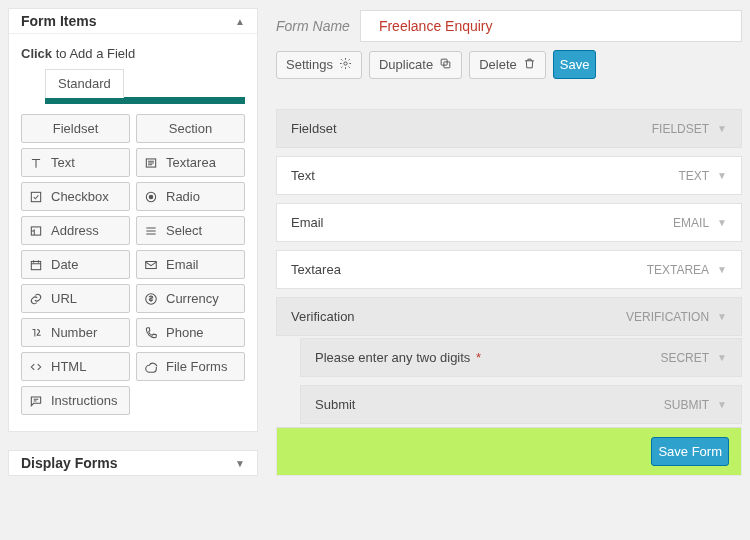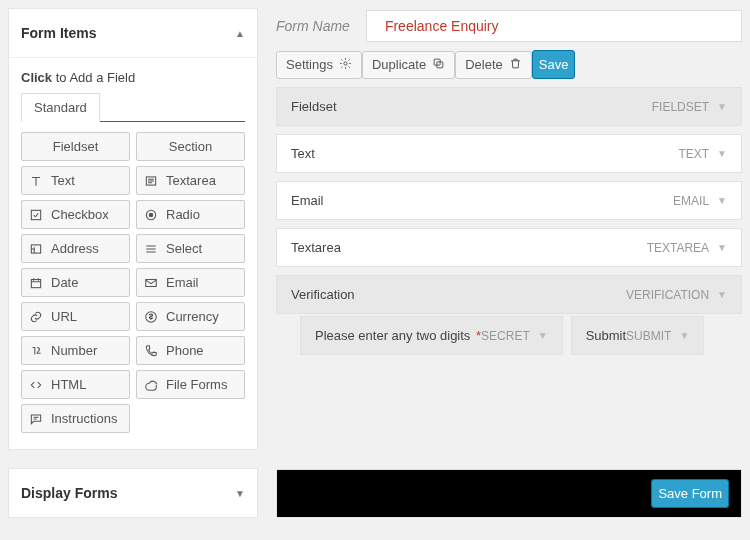--- a/index.html
+++ b/index.html
@@ -2,56 +2,56 @@
 <html><head>
 <meta charset="utf-8">
 <style>
 * { box-sizing: border-box; margin: 0; padding: 0; }
 body { font-family: -apple-system, "Segoe UI", Arial, sans-serif; font-size: 13px; background: #f1f1f1; color: #444; width: 750px; height: 540px; overflow: hidden; }
 .layout { display: flex; padding: 8px; gap: 18px; }
 .left { width: 250px; display: flex; flex-direction: column; gap: 18px; }
 .right { flex: 1; display: flex; flex-direction: column; }
 
 .panel { background: #fff; border: 1px solid #e5e5e5; }
-.panel-header { display: flex; justify-content: space-between; align-items: center; padding: 16px 12px; border-bottom: 1px solid #eee; cursor: pointer; }
+.panel-header { display: flex; justify-content: space-between; align-items: center; padding: 4px 12px; border-bottom: 1px solid #eee; cursor: pointer; }
 .panel-header h3 { font-size: 14px; font-weight: 600; color: #333; }
 .panel-body { padding: 10px 12px 16px; }
 .tri { font-size: 10px; color: #777; }
 
 .click-to-add { margin: 2px 0 8px; font-size: 13px; }
 .click-to-add .b { font-weight: 700; }
 
-.tabs { border-bottom: 1px solid #0f766e; margin-bottom: 10px; }
+.tabs { border-bottom: 7px solid #0f766e; margin-bottom: 10px; margin-left: 24px; }
 .tab { display: inline-block; padding: 6px 12px; border: 1px solid #ddd; border-bottom: 1px solid #fff; margin-bottom: -1px; background: #fff; font-size: 13px; color: #555; }
 
 .field-grid { display: grid; grid-template-columns: 1fr 1fr; gap: 5px 6px; }
 .fbtn { border: 1px solid #ccc; background: #f7f7f7; padding: 6px 6px; display: flex; align-items: center; gap: 7px; font-size: 13px; color: #555; cursor: pointer; border-radius: 2px; }
 .fbtn .ic { width: 16px; display: inline-flex; justify-content: center; align-items: center; }
 .fbtn.noicon { justify-content: center; }
 .fbtn svg { width: 14px; height: 14px; stroke: #555; fill: none; stroke-width: 1.8; }
 
-.form-name-row { display: flex; align-items: center; gap: 16px; margin: 2px 0 8px; }
+.form-name-row { display: flex; align-items: center; gap: 10px; margin: 2px 0 8px; }
 .form-name-row .lbl { color: #888; font-style: italic; font-size: 14px; white-space: nowrap; }
 .form-name-row input { flex: 1; border: 1px solid #ddd; padding: 7px 18px; font-size: 14px; color: #c0392b; font-family: inherit; }
 
-.toolbar { display: flex; align-items: center; margin-bottom: 8px; }
+.toolbar { display: flex; align-items: center; gap: 7px; margin-bottom: 30px; }
 .tbtn { border: 1px solid #ccc; background: #f7f7f7; padding: 5px 9px; display: inline-flex; align-items: center; gap: 6px; font-size: 13px; color: #555; cursor: pointer; border-radius: 3px; }
 .tbtn svg { width: 13px; height: 13px; stroke: #555; fill: none; stroke-width: 1.8; }
 .primary { background: #2ea2cc; border: 1px solid #0074a2; color: #fff; padding: 6px 6px; font-size: 13px; cursor: pointer; border-radius: 3px; }
 
 .rows { display: flex; flex-direction: column; gap: 8px; }
 .row { border: 1px solid #e1e1e1; background: #fff; padding: 11px 14px; display: flex; justify-content: space-between; align-items: center; cursor: pointer; }
 .row.shade { background: #e8e8e8; }
 .row .nm { font-size: 13px; color: #444; }
 .row .meta { display: flex; align-items: center; gap: 8px; color: #999; font-size: 12px; }
 .row .chev { font-size: 10px; color: #bbb; }
 .row .req { color: #c0392b; padding-left: 2px; }
-.nest { margin-left: 24px; display: flex; flex-direction: row; gap: 8px; margin-top: 2px; }
-
-.footer { margin-top: auto; background: #000000; border: 1px solid #e5e5e5; border-top-color: #ddd; padding: 9px 12px; display: flex; justify-content: flex-end; }
+.nest { margin-left: 24px; display: flex; flex-direction: column; gap: 8px; margin-top: 2px; }
+
+.footer { margin-top: auto; background: #bef264; border: 1px solid #e5e5e5; border-top-color: #ddd; padding: 9px 12px; display: flex; justify-content: flex-end; }
 </style>
 </head>
 <body>
 
 <div class="layout">
   <div class="left">
     <div class="panel">
       <div class="panel-header">
         <h3>Form Items</h3>
         <span class="tri">▲</span>

